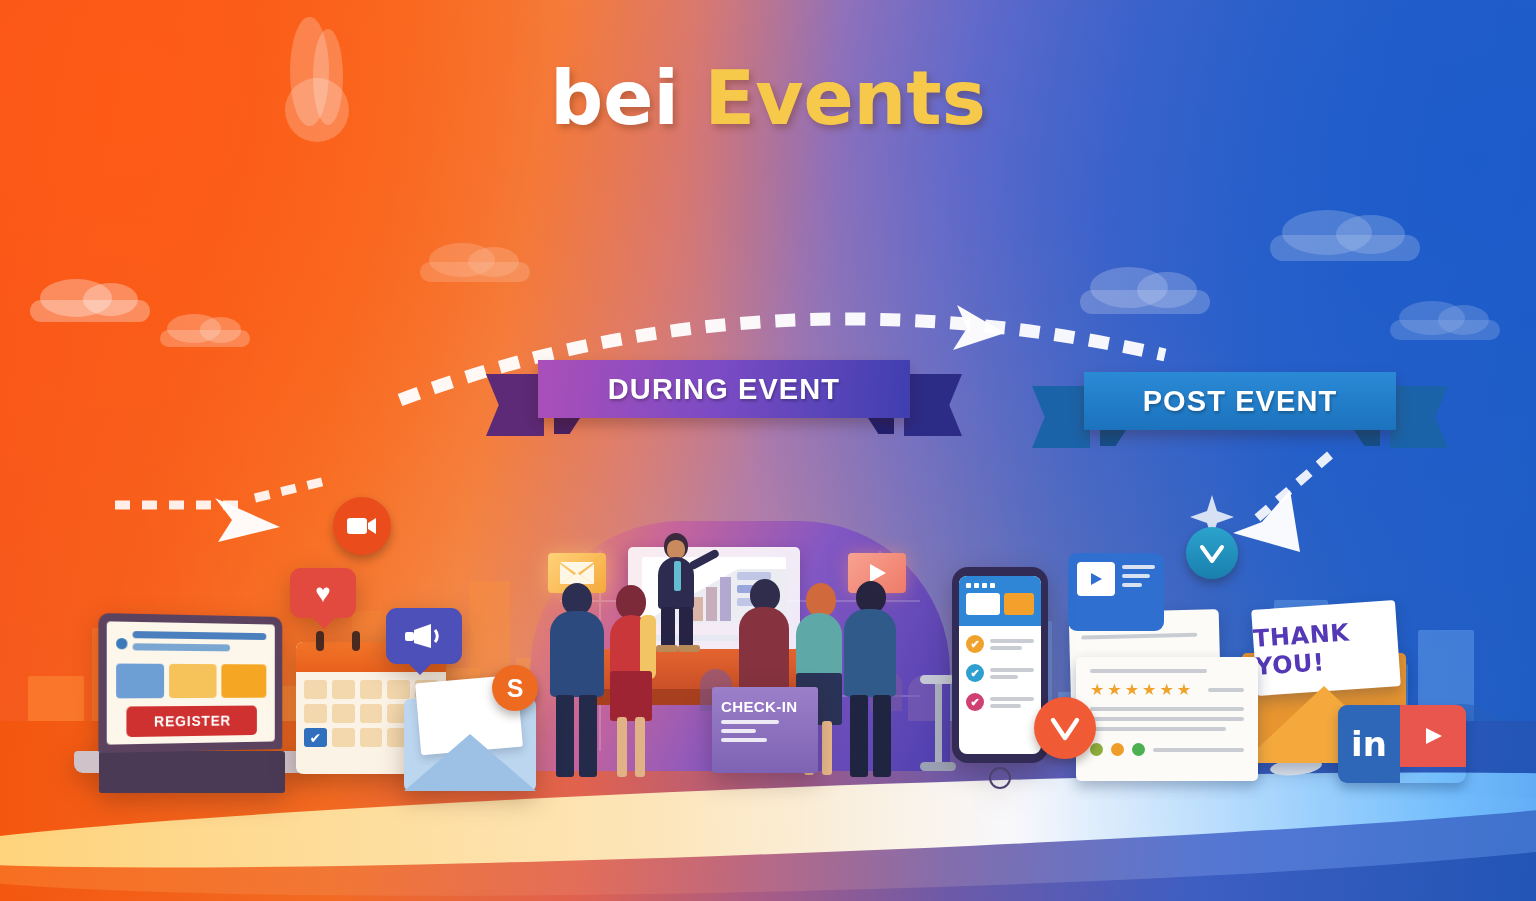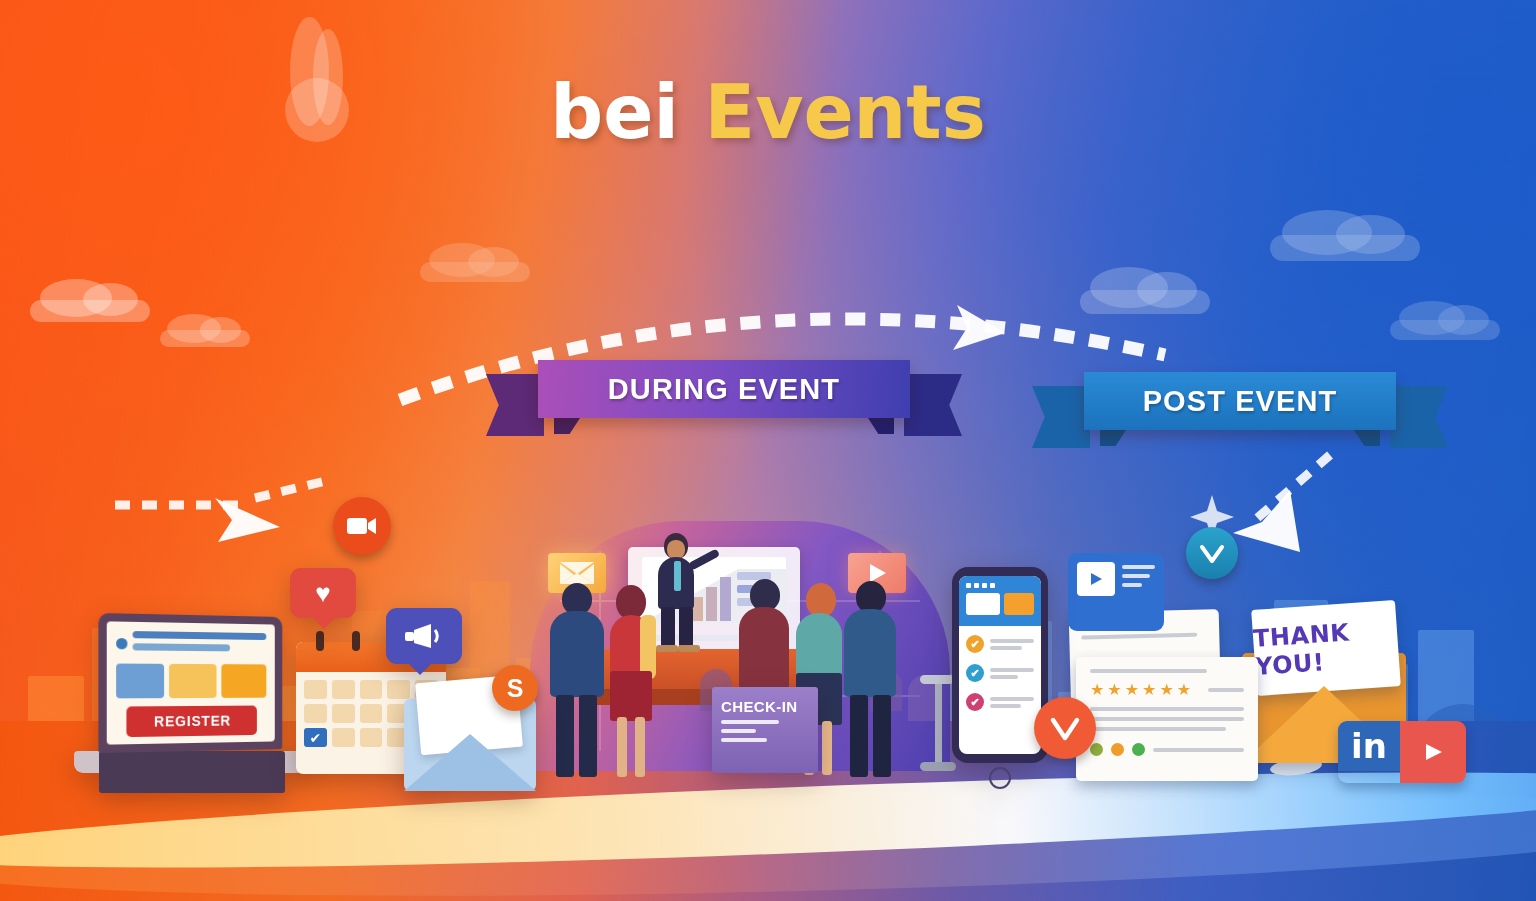--- a/index.html
+++ b/index.html
@@ -52,21 +52,21 @@
   .swoosh-b { bottom:10px; background:linear-gradient(90deg, rgba(255,160,60,.35) 0%, rgba(230,130,120,.3) 45%, rgba(120,160,240,.4) 75%, rgba(90,150,235,.45) 100%); transform:rotate(-1.4deg); height:96px; }
 
   
   .title-wrap { position:absolute; top:52px; left:0; width:100%; text-align:center; z-index:40; }
   .title-1 {
     font-size:96px; font-weight:bold; color:#ffffff; letter-spacing:-1px;
     line-height:1.0; text-shadow:4px 5px 7px rgba(90,40,10,.30);
     font-family:"DejaVu Sans", sans-serif;
   }
   .title-2 {
-    font-size:74px; font-weight:bold; line-height:1.05; margin-top:22px;
+    font-size:74px; font-weight:bold; line-height:1.05; margin-top:8px;
     text-shadow:3px 4px 6px rgba(90,40,10,.30);
     font-family:"DejaVu Sans", sans-serif;
   }
   .t-bei { color:#ffffff; }
   .t-events { color:#f7c94b; }
 
   
   .banner { position:absolute; height:58px; z-index:42; }
   .banner .tail {
     position:absolute; top:14px; width:58px; height:62px;
@@ -162,21 +162,21 @@
     color:#5438b5; font-size:24px; font-weight:bold; letter-spacing:.5px;
     font-family:"DejaVu Sans", sans-serif;
     transform:rotate(-4deg);
     box-shadow:0 7px 14px rgba(20,40,80,.25);
   }
 
   .vcard { width:96px; height:78px; background:#2f6fd0; border-radius:9px; padding:9px; display:flex; gap:7px; }
   .vcard-thumb { width:38px; height:34px; background:#fff; border-radius:4px; display:flex; align-items:center; justify-content:center; }
 
   .social { display:flex; border-radius:9px; overflow:hidden; box-shadow:0 6px 12px rgba(10,40,90,.3); }
-  .social .li { width:62px; height:50px; background:#2e66b8; display:flex; align-items:center; justify-content:center; color:#fff; font-size:34px; font-weight:bold; font-family:"DejaVu Sans", sans-serif; }
+  .social .li { width:62px; height:78px; background:#2e66b8; display:flex; align-items:center; justify-content:center; color:#fff; font-size:34px; font-weight:bold; font-family:"DejaVu Sans", sans-serif; }
   .social .yt { width:66px; height:62px; background:#e8564e; display:flex; align-items:center; justify-content:center; }
 
   .badge-circ { border-radius:50%; display:flex; align-items:center; justify-content:center; box-shadow:0 5px 10px rgba(30,20,10,.3); }
   .p-head { position:absolute; border-radius:50% 50% 46% 46%; }
   .p-body { position:absolute; border-radius:22px 22px 5px 5px; }
   .p-leg  { position:absolute; border-radius:3px; }
 
   .checkin {
     width:106px; height:86px;
     background:linear-gradient(180deg,#9b7fc9,#7e63b4);

